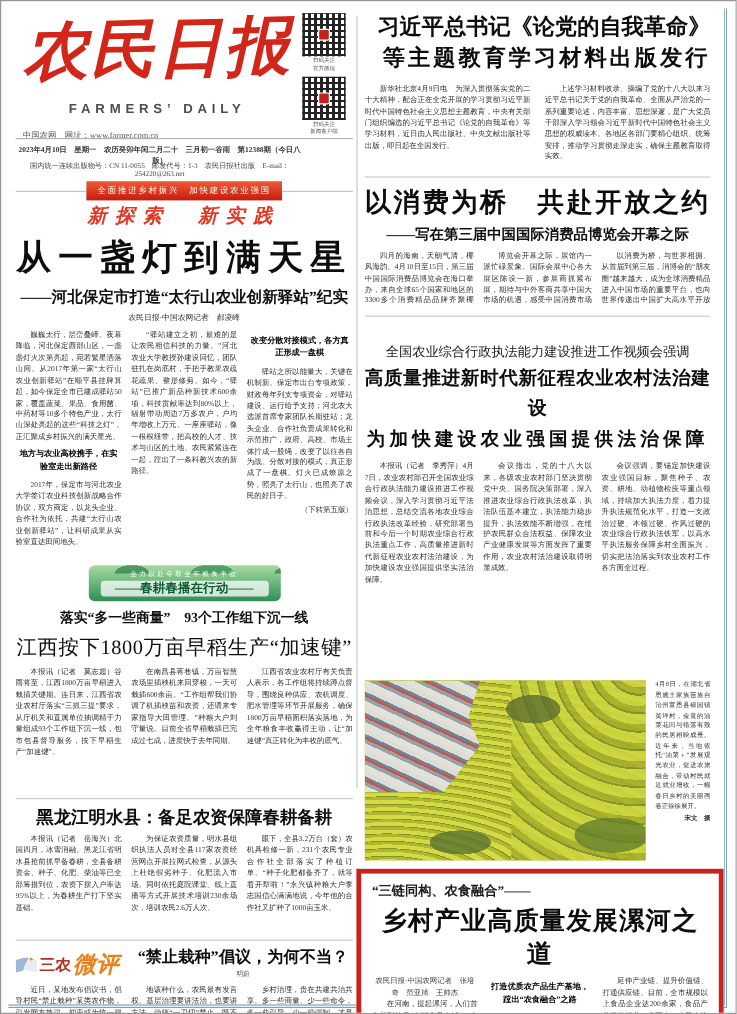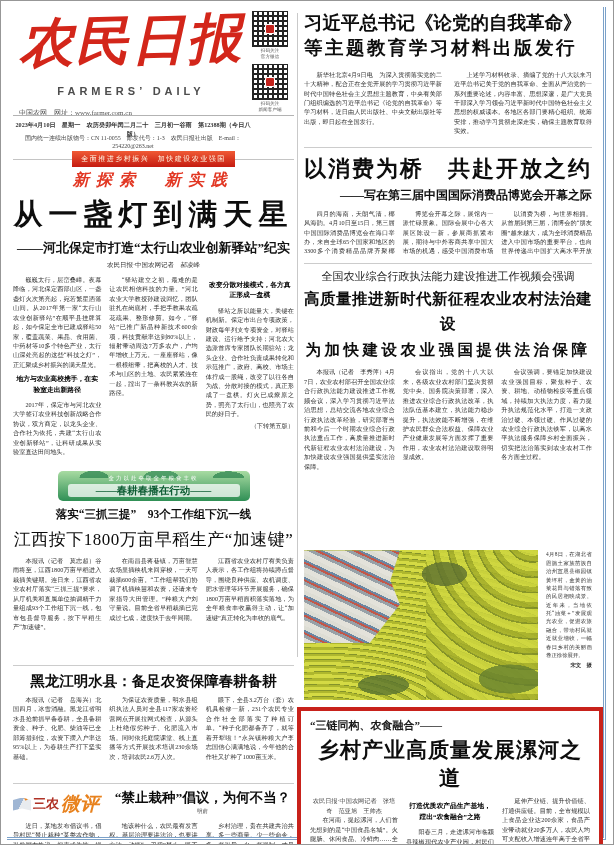--- a/index.html
+++ b/index.html
@@ -41,21 +41,21 @@
   .lead-sub{font-size:13px;font-weight:bold;text-align:center;margin-top:4px;color:#111;}
   .lead-by{font-size:6.5px;color:#333;text-align:center;margin:4px 0 5px;}
   .cols{display:flex;gap:8px;overflow:hidden;}
   .col{flex:1;min-width:0;font-size:6.2px;line-height:1.52;text-align:justify;color:#2d2d2d;}
   .col p{margin:0;text-indent:2em;}
   .subhd{font-size:6.8px;font-weight:bold;text-align:center;margin:5px 0;color:#000;}
   .jump{text-align:right;text-indent:0 !important;color:#333;margin-top:2px !important;}
   .lead-cols{height:192px;}
 
   
-  .strip{position:relative;width:192px;height:30px;margin:4px auto 0;border-radius:5px;
+  .strip{position:relative;width:160px;height:30px;margin:4px auto 0;border-radius:5px;
     background:linear-gradient(180deg,#a8dba2,#2f8f55);overflow:hidden;}
   .strip::before{content:"";position:absolute;left:-6px;top:-7px;width:210px;height:14px;
     background:radial-gradient(24px 12px at 20% 100%,#1f7a45 0 60%,transparent 61%),
                radial-gradient(30px 13px at 52% 100%,#27824d 0 60%,transparent 61%),
                radial-gradient(26px 11px at 84% 100%,#1f7a45 0 60%,transparent 61%);opacity:.65;}
   .strip-l1{position:relative;font-size:5.5px;color:#fff;text-align:center;margin-top:4px;
     letter-spacing:2px;font-family:"Liberation Sans",sans-serif;}
   .strip-l2{position:relative;font-size:10.5px;font-weight:bold;color:#0d5c33;text-align:center;
     background:rgba(255,255,255,.75);margin:2px 10px 0;border-radius:3px;line-height:1.25;}
 
@@ -76,29 +76,29 @@
   .wp-icon::after{content:"";position:absolute;right:-4px;top:-3px;width:11px;height:3px;
     background:#e8821e;transform:rotate(-32deg);}
   .wp-a{font-size:13px;font-weight:900;color:#b03226;font-family:"Liberation Sans",sans-serif;}
   .wp-b{font-size:19px;font-weight:900;color:#e8821e;font-style:italic;font-family:"Liberation Sans",sans-serif;}
   .wp-hwrap{flex:1;min-width:0;}
   .wp-h{text-align:center;font-size:13.5px;font-weight:900;white-space:nowrap;overflow:hidden;color:#0d0d0d;}
   .wp-author{font-size:5.5px;text-align:center;color:#555;margin-top:1px;}
   .wp-cols{height:50px;margin-top:4px;}
 
   
-  .xi-h{font-weight:900;text-align:left;margin-top:2px;color:#0d0d0d;}
+  .xi-h{font-weight:900;text-align:right;margin-top:2px;color:#0d0d0d;}
   .xi-h .l1{display:block;font-size:18.5px;line-height:1.4;}
   .xi-h .l2{display:block;font-size:18.5px;line-height:1.4;letter-spacing:2.5px;font-family:Liberation Mono, monospace;}
   .xi-cols{height:70px;margin-top:7px;gap:12px;}
   .divider{height:1px;background:#ccc;margin-top:7px;}
   .xf-h{font-size:22px;font-weight:900;text-align:center;letter-spacing:2px;margin-top:6px;color:#0d0d0d;}
-  .xf-sub{font-size:12px;font-weight:bold;text-align:right;margin-top:3px;color:#111;}
+  .xf-sub{font-size:12px;font-weight:bold;text-align:center;margin-top:3px;color:#111;}
   .xf-cols{height:46px;margin-top:5px;}
-  .zf-kick{font-size:11px;text-align:center;margin-top:8px;color:#222;border-top:1px solid #ccc;padding-top:5px;}
+  .zf-kick{font-size:11px;text-align:center;margin-top:8px;color:#222;border-top:1px solid #ccc;padding-top:22px;}
   .zf-h{font-weight:900;text-align:center;margin-top:2px;color:#0d0d0d;}
   .zf-h .l1{display:block;font-size:15.5px;line-height:1.65;letter-spacing:.5px;}
   .zf-h .l2{display:block;font-size:15.5px;line-height:1.65;letter-spacing:3.5px;}
   .zf-cols{height:178px;margin-top:5px;}
 
   
   .photo-row{display:flex;gap:8px;margin-top:5px;}
   .photo{position:relative;width:234px;height:150px;flex:none;background:#b9bf35;overflow:hidden;}
   .ph-terr{position:absolute;inset:0;
     background:repeating-radial-gradient(140% 100% at 8% 118%,#d4da44 0 7px,#aeb72e 7px 12px,#85942a 12px 13.5px);}
@@ -170,21 +170,21 @@
         <p>驿站之所以能量大，关键在机制新。保定市出台专项政策，财政每年列支专项资金，对驿站建设、运行给予支持；河北农大选派首席专家团队长期驻站；龙头企业、合作社负责成果转化和示范推广，政府、高校、市场主体拧成一股绳，改变了以往各自为战、分散对接的模式，真正形成了一盘棋。灯火已成燎原之势，照亮了太行山，也照亮了农民的好日子。</p>
         <p class="jump">（下转第五版）</p>
       </div>
     </div>
 
     <div class="strip">
       <div class="strip-l1">全力以赴夺取全年粮食丰收</div>
       <div class="strip-l2">——春耕春播在行动——</div>
     </div>
 
-    <div class="kick2">落实“三抓三提”　93个工作组下沉一线</div>
+    <div class="kick2">落实“多一些商量”　93个工作组下沉一线</div>
     <div class="h2a">江西按下1800万亩早稻生产“加速键”</div>
     <div class="cols cols2">
       <div class="col">
           <p>本报讯（记者　莫志超）谷雨将至，江西1800万亩早稻进入栽插关键期。连日来，江西省农业农村厅落实“三抓三提”要求，从厅机关和直属单位抽调精干力量组成93个工作组下沉一线，包市包县督导服务，按下早稻生产“加速键”。</p>
         </div>
       <div class="col">
           <p>在南昌县蒋巷镇，万亩智慧农场里插秧机来回穿梭，一天可栽插600余亩。“工作组帮我们协调了机插秧苗和农资，还请来专家指导大田管理。”种粮大户刘守量说。目前全省早稻栽插已完成过七成，进度快于去年同期。</p>
         </div>
       <div class="col">
           <p>江西省农业农村厅有关负责人表示，各工作组将持续蹲点督导，围绕良种供应、农机调度、肥水管理等环节开展服务，确保1800万亩早稻面积落实落地，为全年粮食丰收赢得主动，让“加速键”真正转化为丰收的底气。</p>

